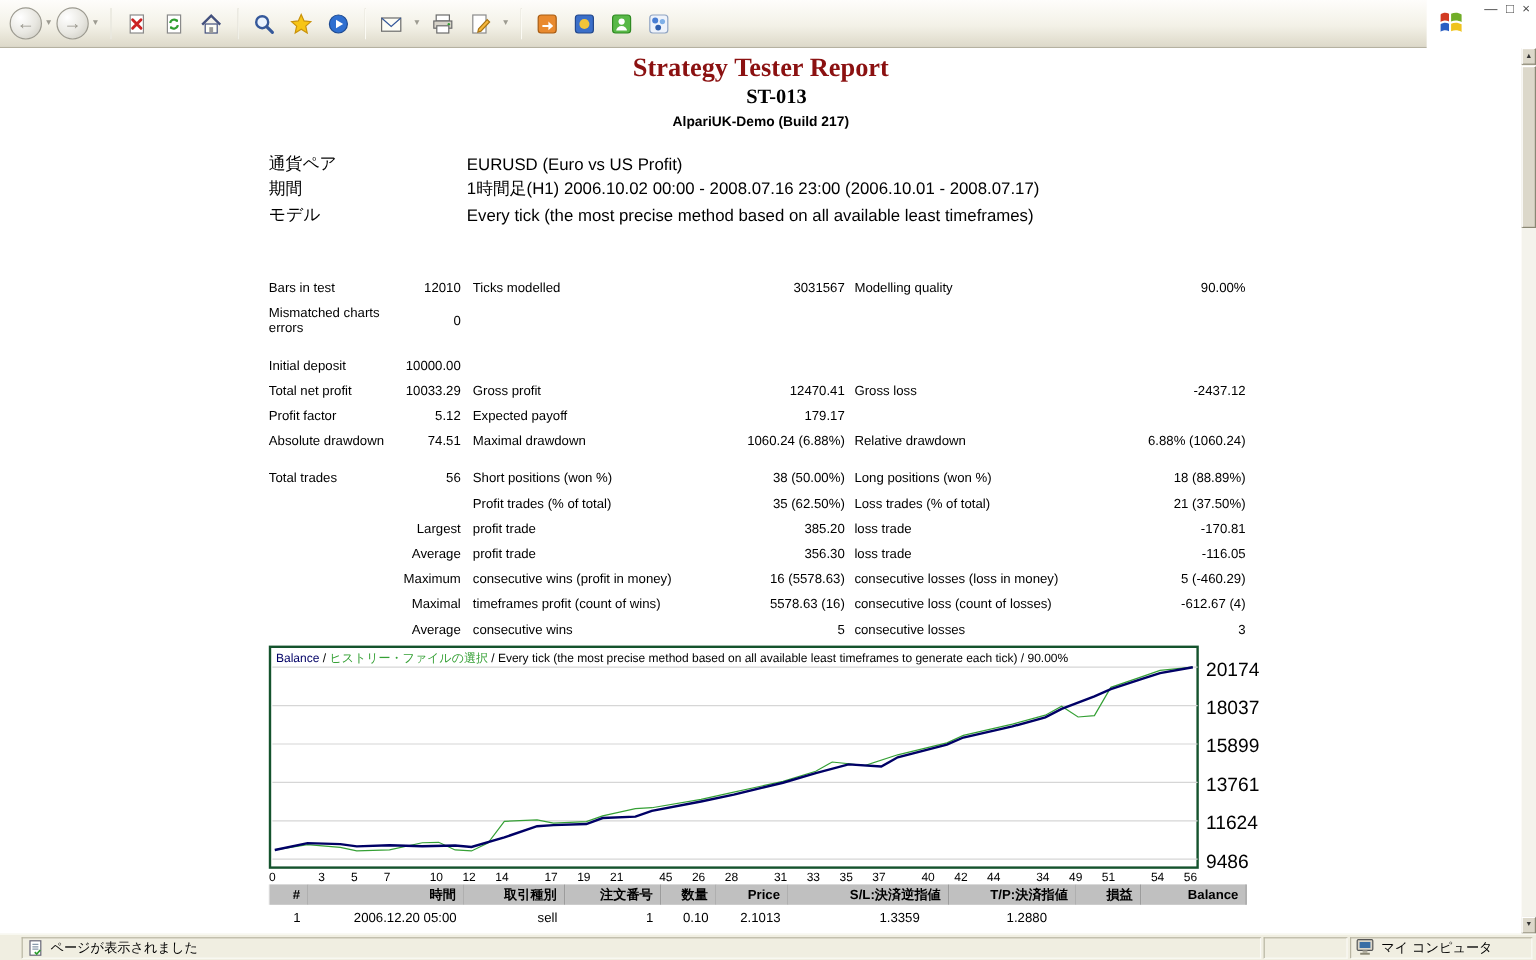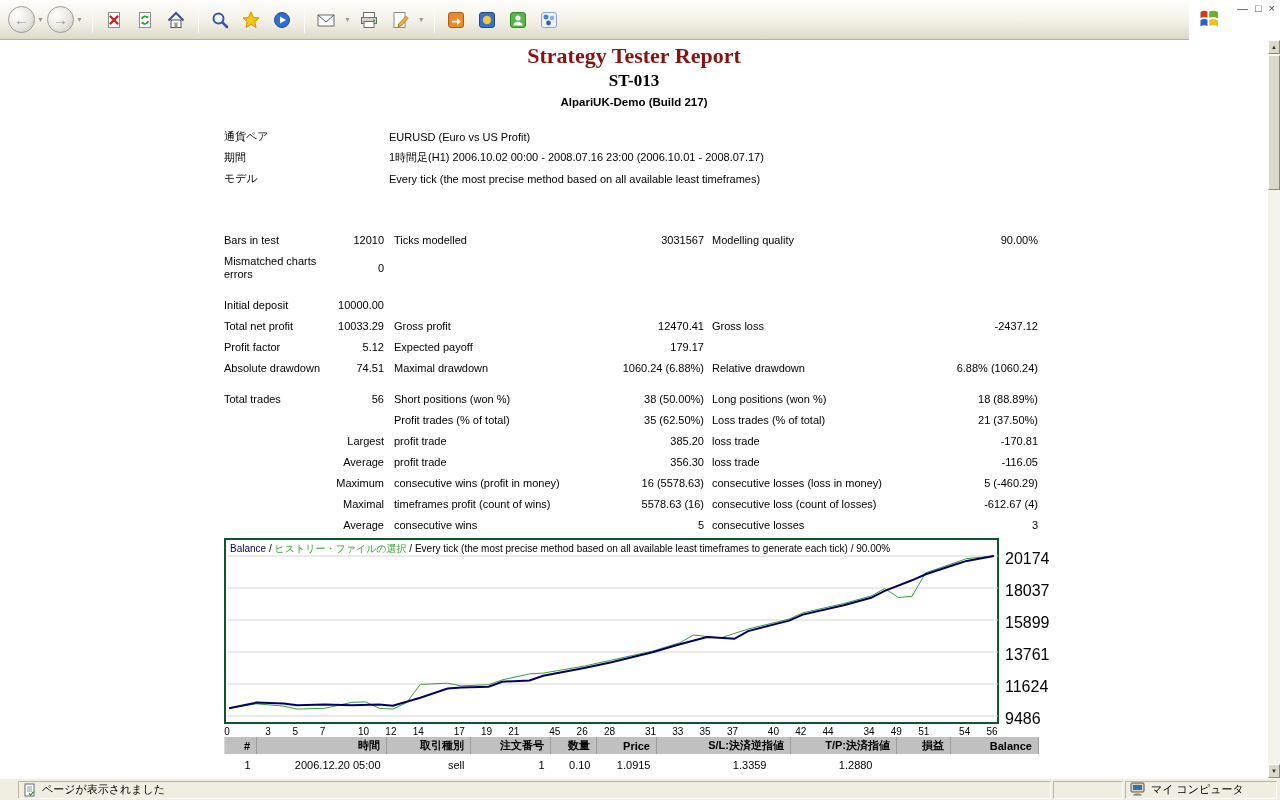--- a/index.html
+++ b/index.html
@@ -22,25 +22,25 @@
   
   .logo-panel { position:absolute; left:1189px; top:0; width:91px; height:40px; background:#fff; }
   .winflag { position:absolute; left:8px; top:5px; }
   .win-controls { position:absolute; right:5px; top:2px; display:flex; gap:7px; }
   .wc { font-size:11px; color:#444; line-height:13px; cursor:default; }
 
   
   .content { position:absolute; left:0; top:40px; width:1268px; height:738px; background:#fff; overflow:hidden; }
   .r-title { position:absolute; top:3px; left:0; width:100%; text-align:center;
     font-family:"Liberation Serif","DejaVu Serif",serif; font-size:22px; font-weight:bold; color:#8b1111; }
-  .r-sub { position:absolute; top:31px; left:0; width:100%; text-align:center;
+  .r-sub { position:absolute; top:31px; left:13px; width:100%; text-align:center;
     font-family:"Liberation Serif","DejaVu Serif",serif; font-size:17px; font-weight:bold; }
   .r-account { position:absolute; top:56px; left:0; width:100%; text-align:center; font-size:11.5px; font-weight:bold; }
 
-  table.info { position:absolute; left:224px; top:86px; border-collapse:collapse; font-size:11px; }
+  table.info { position:absolute; left:224px; top:86px; border-collapse:collapse; font-size:14px; }
   table.info td { height:21px; vertical-align:middle; }
   table.info td.il { width:165px; }
 
   table.stats { position:absolute; left:224px; top:190px; width:814px; table-layout:fixed; border-collapse:collapse; font-size:11px; }
   table.stats td { vertical-align:middle; padding:4px 0; line-height:13px; }
   table.stats td.c1, table.stats td.c3, table.stats td.c5 { text-align:right; }
   table.stats td.c2 { padding-left:10px; }
   table.stats td.c4 { padding-left:8px; }
   table.stats tr.gap td { padding-top:14px; }
 
@@ -422,21 +422,21 @@
             <th>Balance</th>
           </tr>
         </thead>
       <tbody>
           <tr>
             <td class="tc0">1</td>
             <td class="tc1">2006.12.20 05:00</td>
             <td class="tc2">sell</td>
             <td class="tc3">1</td>
             <td class="tc4">0.10</td>
-            <td class="tc5">1.0915</td>
+            <td class="tc5">2.1013</td>
             <td class="tc6">1.3359</td>
             <td class="tc7">1.2880</td>
             <td class="tc8"></td>
             <td class="tc9"></td>
           </tr>
         </tbody>
     </table>
   </div>
 
   <div class="scrollbar">

